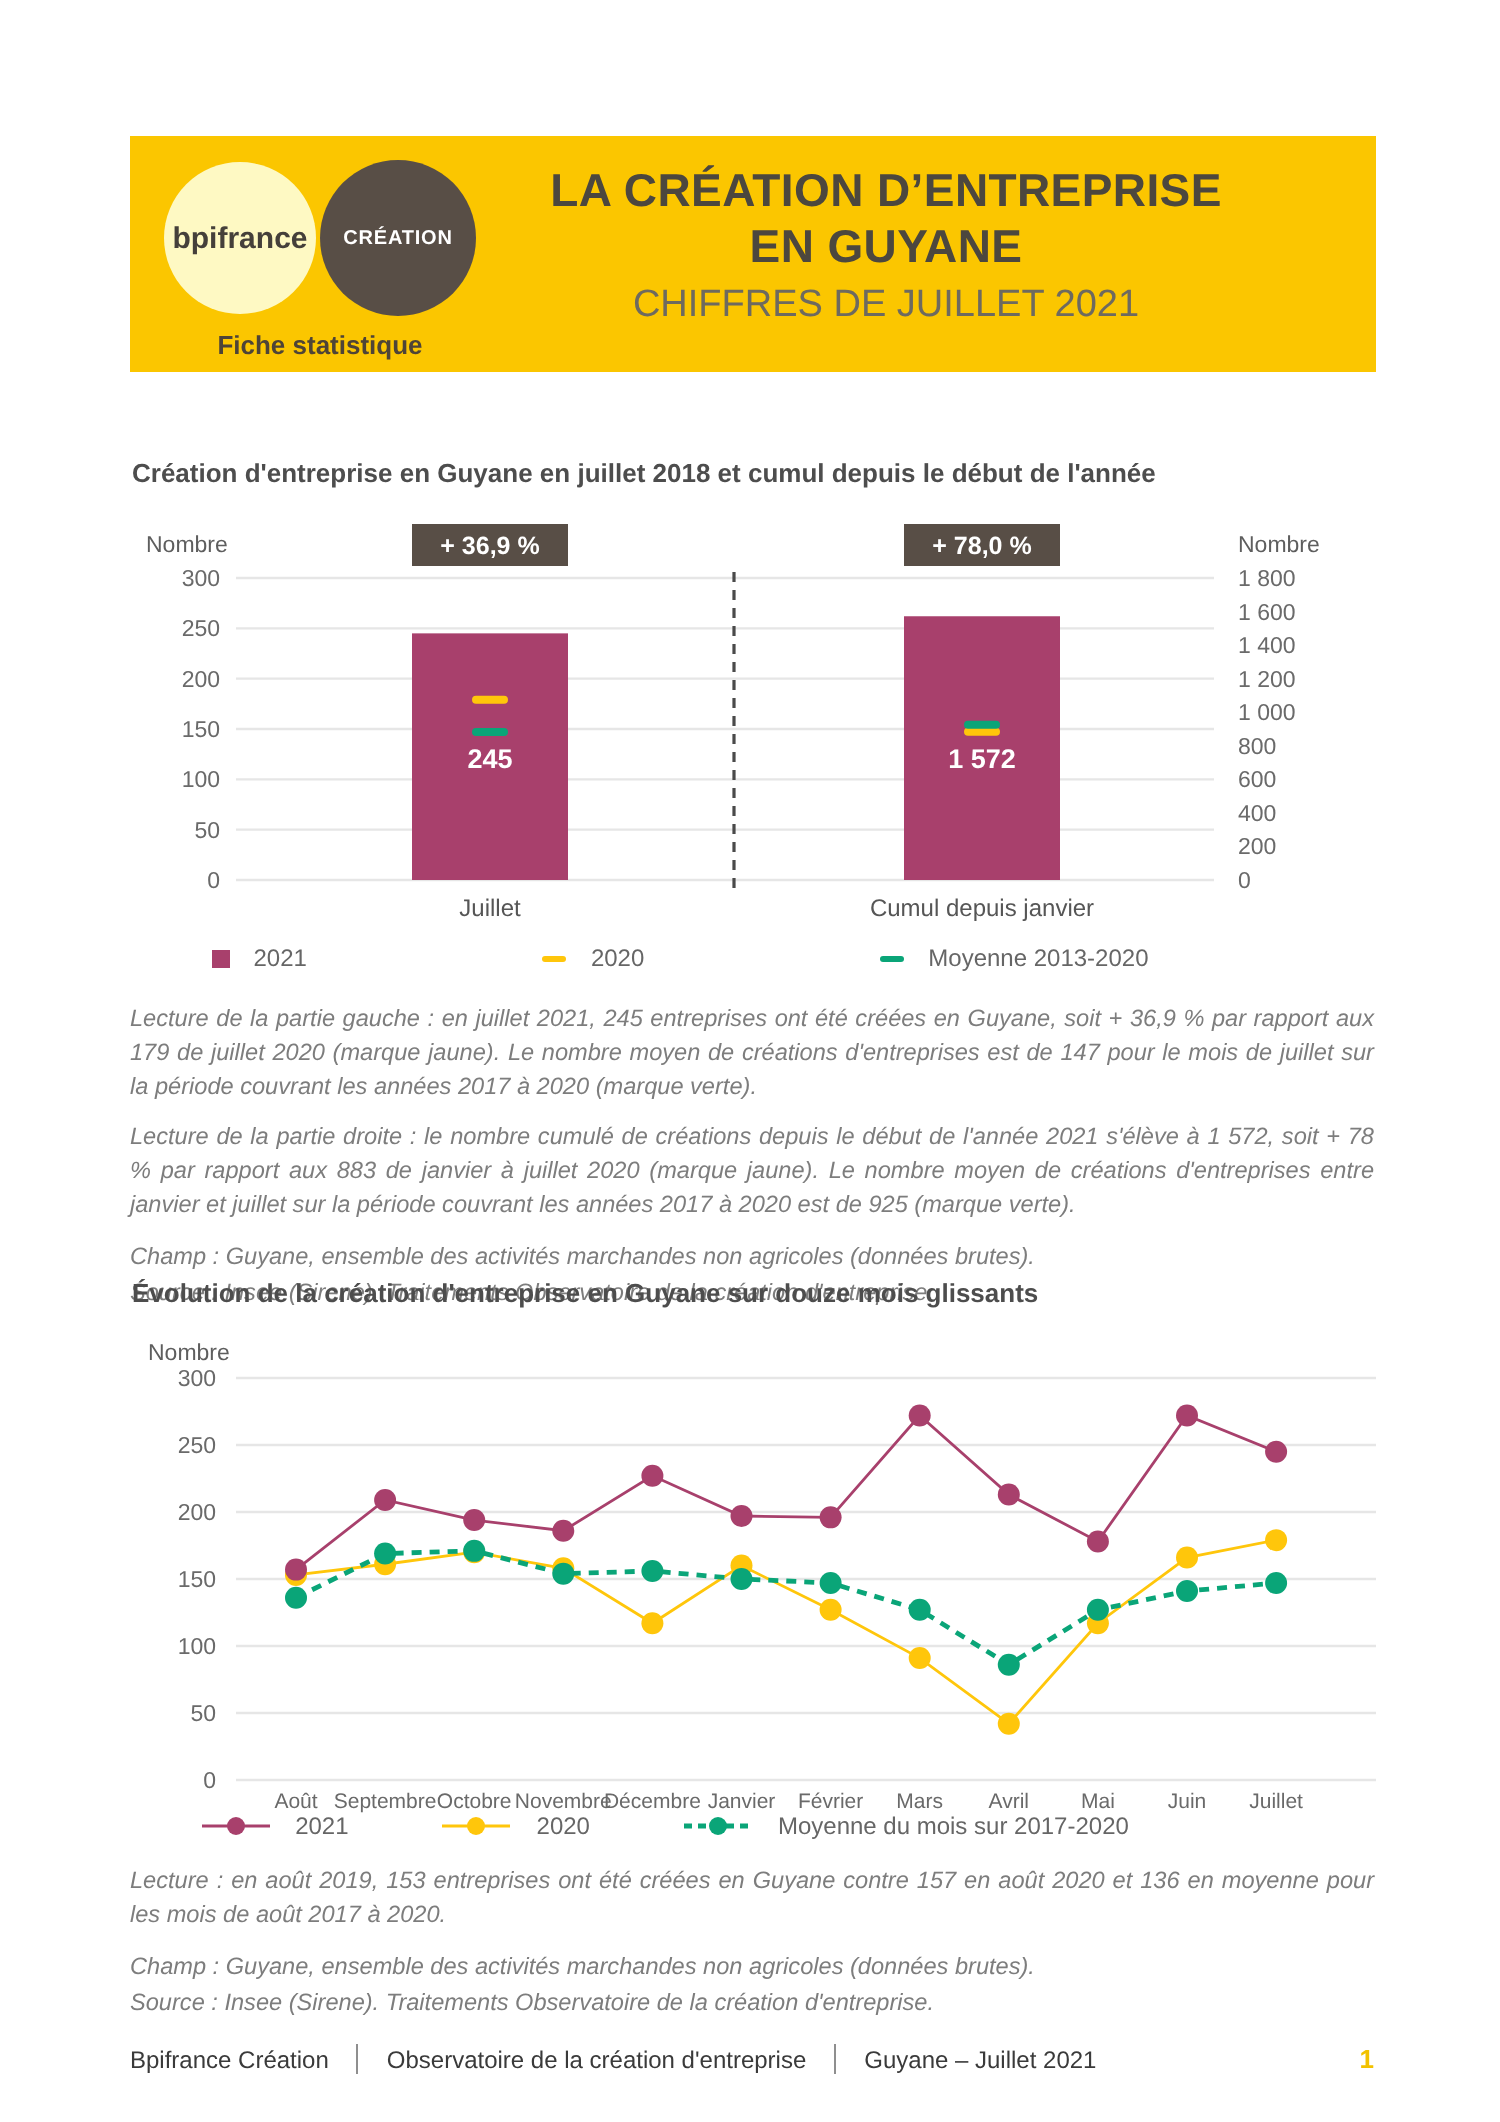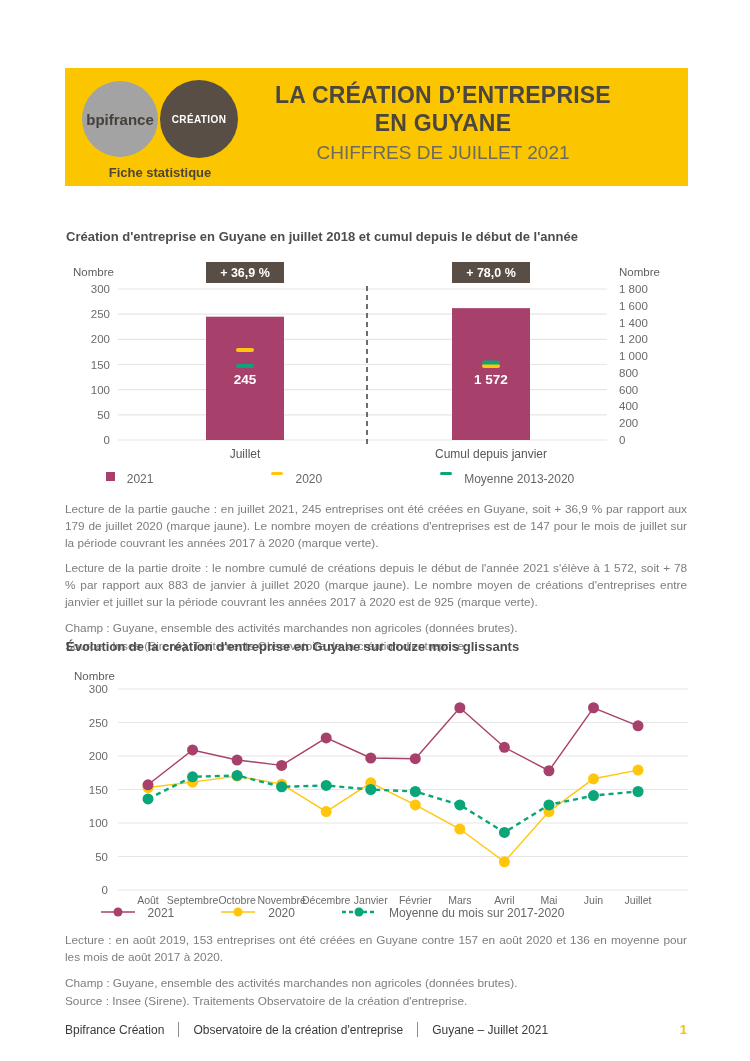--- a/index.html
+++ b/index.html
@@ -3,38 +3,38 @@
 <meta charset="utf-8">
 <style>
   html,body{margin:0;padding:0;background:#ffffff;}
   .page{position:relative;width:750px;height:1061px;background:#fff;overflow:hidden;
         font-family:"Liberation Sans",sans-serif;}
   
   .banner{position:absolute;left:65px;top:68px;width:623px;height:118px;display:flex;}
   .logos{width:190px;display:flex;flex-direction:column;align-items:center;padding-top:12px;}
   .circles{display:flex;align-items:center;}
   .circle{border-radius:50%;display:flex;align-items:center;justify-content:center;font-weight:bold;}
-  .circle.white{width:76px;height:76px;background:#a3a3a3;color:#45403a;font-size:15px;}
+  .circle.white{width:76px;height:76px;background:#fef9c3;color:#45403a;font-size:15px;}
   .circle.dark{width:78px;height:78px;color:#ffffff;font-size:10px;letter-spacing:.4px;margin-left:2px;}
   .tagline{margin-top:7px;font-weight:bold;font-size:13px;color:#4e4437;}
   .titlebox{flex:1;text-align:center;padding-top:13px;padding-right:57px;}
   .title-l{font-weight:bold;font-size:23px;line-height:28px;color:#4c473e;letter-spacing:.2px;}
   .subtitle{font-size:19px;color:#6e6a5f;margin-top:5px;}
   
   .sec-title{position:absolute;left:66px;width:620px;font-weight:bold;font-size:13px;color:#4d4d4d;}
   
   .chart-svg{position:absolute;left:60px;}
   svg{font-family:"Liberation Sans",sans-serif;}
   
   .legend-row{position:absolute;left:60px;width:630px;display:flex;align-items:center;
               justify-content:center;font-size:12px;color:#666;}
-  .legend-item{display:flex;align-items:flex-start;gap:12px;}
+  .legend-item{display:flex;align-items:center;gap:12px;}
   .sw{display:inline-block;flex:none;}
   
-  .notes{position:absolute;left:65px;width:622px;color:#7d7d7d;
+  .notes{position:absolute;left:65px;width:622px;font-style:italic;color:#7d7d7d;
          font-size:11.8px;line-height:1.42;text-align:justify;}
   .notes p{margin:0 0 9px 0;}
   .notes p.tight{margin:0 0 2px 0;}
   
   .footer{position:absolute;left:65px;top:1022px;width:622px;display:flex;align-items:center;
           font-size:12px;color:#3a3a3a;}
   .fsep{width:1px;height:15px;background:#8f8f8f;margin:0 14px;}
   .page-num{margin-left:auto;font-weight:bold;font-size:13px;}
 </style>
 </head>

